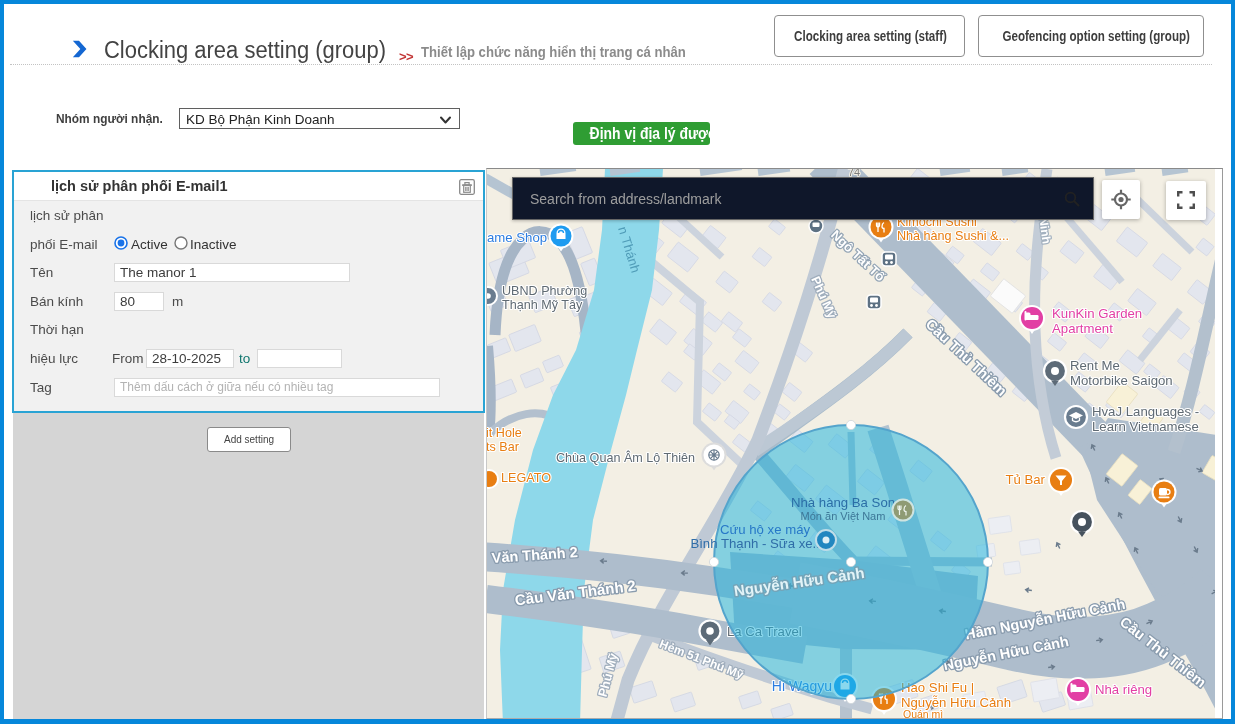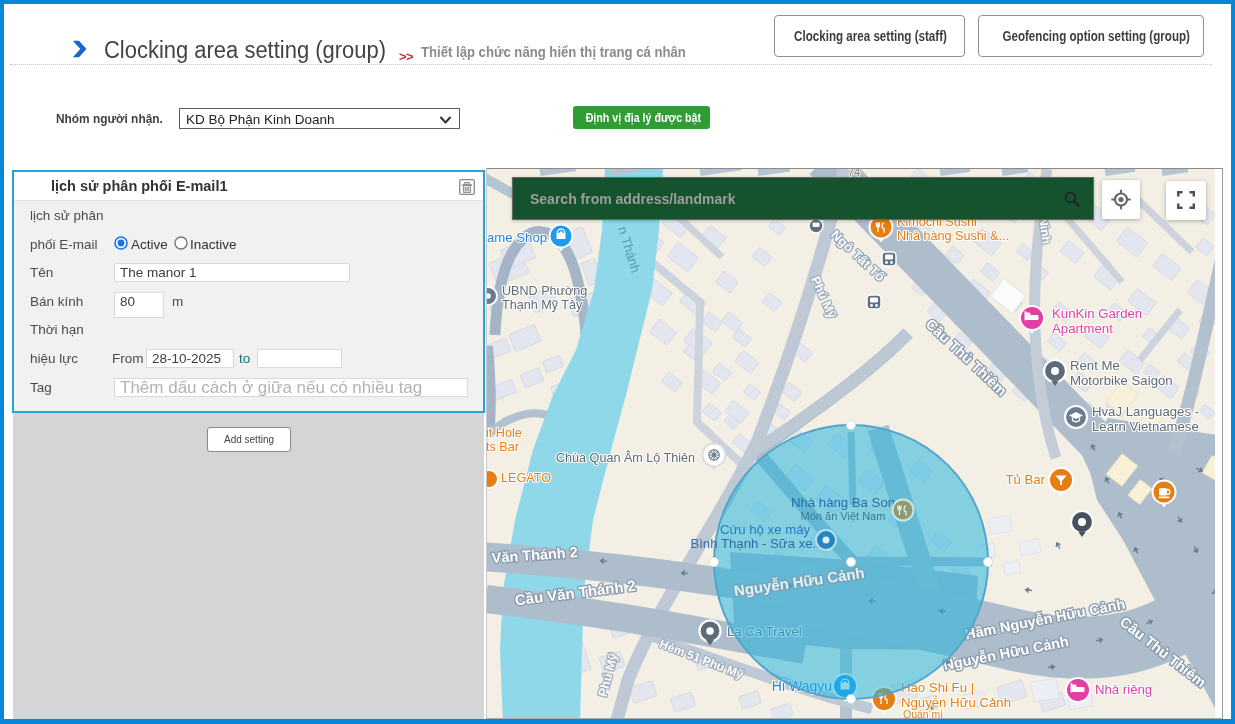--- a/index.html
+++ b/index.html
@@ -30,21 +30,21 @@
   <div class="btn-top" style="left:774px;width:191px;"><span>Clocking area setting (staff)</span></div>
   <div id="dotline"></div>
 
   <div class="abs" style="left:56px;top:111px;font-size:13.5px;font-weight:bold;color:#3f3f3f;white-space:nowrap;transform:scaleX(0.88);transform-origin:0 0;">Nhóm người nhận.</div>
   <div class="abs" style="left:179px;top:108px;width:281px;height:21px;background:#fff;border:1px solid #5f5f5f;">
     <div class="abs" style="left:6px;top:3px;font-size:13.5px;color:#222;">KD Bộ Phận Kinh Doanh</div>
     <svg class="abs" style="right:8px;top:7px;" width="11" height="8" viewBox="0 0 11 8">
         <path d="M1,1.5 L5.5,6.5 L10,1.5" stroke="#333" stroke-width="2" fill="none" stroke-linecap="round" stroke-linejoin="round"></path>
       </svg>
   </div>
-  <div class="abs" style="left:573px;top:106px;width:137px;height:23px;background:#2f9d33;border-radius:3px;color:#fff;font-size:13px;font-weight:bold;text-align:center;line-height:23px;white-space:nowrap;"><span style="display:inline-block;transform:scaleX(0.82);transform-origin:center;">Định vị địa lý được bật</span></div>
+  <div class="abs" style="left:573px;top:122px;width:137px;height:23px;background:#2f9d33;border-radius:3px;color:#fff;font-size:17px;font-weight:bold;text-align:center;line-height:23px;white-space:nowrap;"><span style="display:inline-block;transform:scaleX(0.82);transform-origin:center;">Định vị địa lý được bật</span></div>
 
   <div class="abs" style="left:13px;top:170px;width:471px;height:549px;background:#d5d5d5;"></div>
 
   <div class="abs" style="left:12px;top:170px;width:473px;height:243px;background:#f1f1f1;border:2px solid #29a3d4;">
     <div class="abs" style="left:0;top:0;width:469px;height:29px;background:#fff;border-bottom:1px solid #e4e4e4;">
       <div class="abs" style="left:17px;top:6px;font-size:14.5px;font-weight:bold;color:#333;margin-left:20px;">lịch sử phân phối E-mail1</div>
       <svg class="abs" style="right:8px;top:7px;" width="16" height="16" viewBox="0 0 16 16">
         <rect x="0.7" y="0.7" width="14.6" height="14.6" rx="1.5" fill="#fdfdfd" stroke="#898989" stroke-width="1.3"></rect>
         <g stroke="#8c8c8c" fill="none">
           <rect x="5.9" y="3.6" width="4.2" height="2.5" stroke-width="1.2"></rect>
@@ -68,29 +68,29 @@
         <circle cx="7" cy="7" r="3.4" fill="#1a73e8"></circle>
     </svg>
     <div class="abs" style="left:117px;top:65px;font-size:13.5px;color:#333;">Active</div>
     <svg class="abs" style="left:160px;top:64px;" width="14" height="14" viewBox="0 0 14 14">
       <circle cx="7" cy="7" r="6" fill="#fff" stroke="#777" stroke-width="1.4"></circle>
     </svg>
     <div class="abs" style="left:176px;top:65px;font-size:13.5px;color:#333;">Inactive</div>
 
     <div class="inp" style="left:100px;top:91px;width:236px;height:19px;">The manor 1</div>
 
-    <div class="inp" style="left:100px;top:120px;width:50px;height:26px;">80</div>
+    <div class="inp" style="left:100px;top:120px;width:50px;height:19px;">80</div>
     <div class="abs" style="left:158px;top:122px;font-size:13.5px;color:#4b4b4b;">m</div>
 
     <div class="abs" style="left:98px;top:179px;font-size:13.5px;color:#4b4b4b;">From</div>
     <div class="inp" style="left:132px;top:177px;width:88px;height:19px;">28-10-2025</div>
     <div class="abs" style="left:225px;top:179px;font-size:13.5px;color:#0f766e;">to</div>
     <div class="inp" style="left:243px;top:177px;width:85px;height:19px;"></div>
 
-    <div class="inp" style="left:100px;top:206px;width:354px;height:19px;color:#b3b3b3;font-size:17px;">Thêm dấu cách ở giữa nếu có nhiều tag</div>
+    <div class="inp" style="left:100px;top:206px;width:326px;height:19px;color:#b3b3b3;font-size:12px;">Thêm dấu cách ở giữa nếu có nhiều tag</div>
   </div>
 
   <div class="abs" style="left:207px;top:427px;width:84px;height:25px;background:#fff;border:1px solid #8a8a8a;border-radius:3px;font-size:10px;color:#444;text-align:center;line-height:23px;">Add setting</div>
 
   <div class="abs" style="left:486px;top:168px;width:737px;height:551px;background:#fff;border-top:1px solid #8a8a8a;border-right:1px solid #9a9a9a;border-bottom:1px solid #ababab;border-left:1px solid #c8c8c8;overflow:hidden;">
     <svg width="728" height="550" viewBox="487 169 728 550" style="position:absolute;left:0;top:0;">
 <rect x="487" y="169" width="728" height="550" fill="#f3efe4"></rect>
 <g transform="translate(509,268) rotate(-22)">
           <rect x="-17.0" y="-12.0" width="34" height="24" rx="1" fill="#e3e6ee" stroke="#d3d7e3" stroke-width="0.8"></rect>
         </g>
@@ -762,21 +762,21 @@
         <g stroke="#eef5ee" stroke-width="1.2" fill="none">
           <path d="M899.5,505.5 l0,4.5 M898,505.5 l0,3 q0,1.5 1.5,1.5 q1.5,0 1.5,-1.5 l0,-3 M899.5,510 l0,5 M906,505.5 q-2,1 -2,4 q0,2 2,2 l0,4"></path>
         </g>
 <text x="765" y="534" font-family="Liberation Sans, sans-serif" font-size="13.2" font-weight="400" fill="#2778c8" text-anchor="middle">Cứu hộ xe máy</text>
 <text x="757" y="548" font-family="Liberation Sans, sans-serif" font-size="13.2" font-weight="400" fill="#2f6da8" text-anchor="middle">Bình Thạnh - Sữa xe...</text>
 <circle cx="826" cy="540" r="10" fill="#2287c0" stroke="#bfdde8" stroke-width="2"></circle>
         <circle cx="826" cy="540" r="3.5" fill="#dff0f5"></circle>
 <text x="800" y="587" transform="rotate(-8 800 587)" font-family="Liberation Sans, sans-serif" font-size="15" font-weight="700" fill="#e2f3f7" stroke="#74a4b8" stroke-width="3" stroke-linejoin="round" paint-order="stroke" text-anchor="middle">Nguyễn Hữu Cảnh</text>
 </svg>
 
-    <div class="abs" style="left:25px;top:8px;width:582px;height:43px;background:#14532d;border:1px solid #666;box-shadow:0 1px 3px rgba(0,0,0,0.25);font-weight:bold;">
+    <div class="abs" style="left:25px;top:8px;width:582px;height:43px;background:#0f172a;border:1px solid #666;box-shadow:0 1px 3px rgba(0,0,0,0.25);">
       <div class="abs" style="left:17px;top:13px;font-size:14px;color:#9e9e9e;">Search from address/landmark</div>
       <svg class="abs" style="right:13px;top:13px;" width="16" height="16" viewBox="0 0 16 16">
         <circle cx="6.5" cy="6.5" r="4.8" fill="none" stroke="#222" stroke-width="1.8"></circle>
         <path d="M10.2,10.2 L14.5,14.5" stroke="#222" stroke-width="2" stroke-linecap="round"></path>
       </svg>
     </div>
 
     <div class="abs" style="left:615px;top:11px;width:38px;height:39px;background:#fff;border-radius:2px;box-shadow:0 1px 4px rgba(0,0,0,0.3);">
       <svg class="abs" style="left:9px;top:9px;" width="20" height="21" viewBox="0 0 20 21">
         <circle cx="10" cy="10.5" r="6" fill="none" stroke="#666" stroke-width="2.2"></circle>

